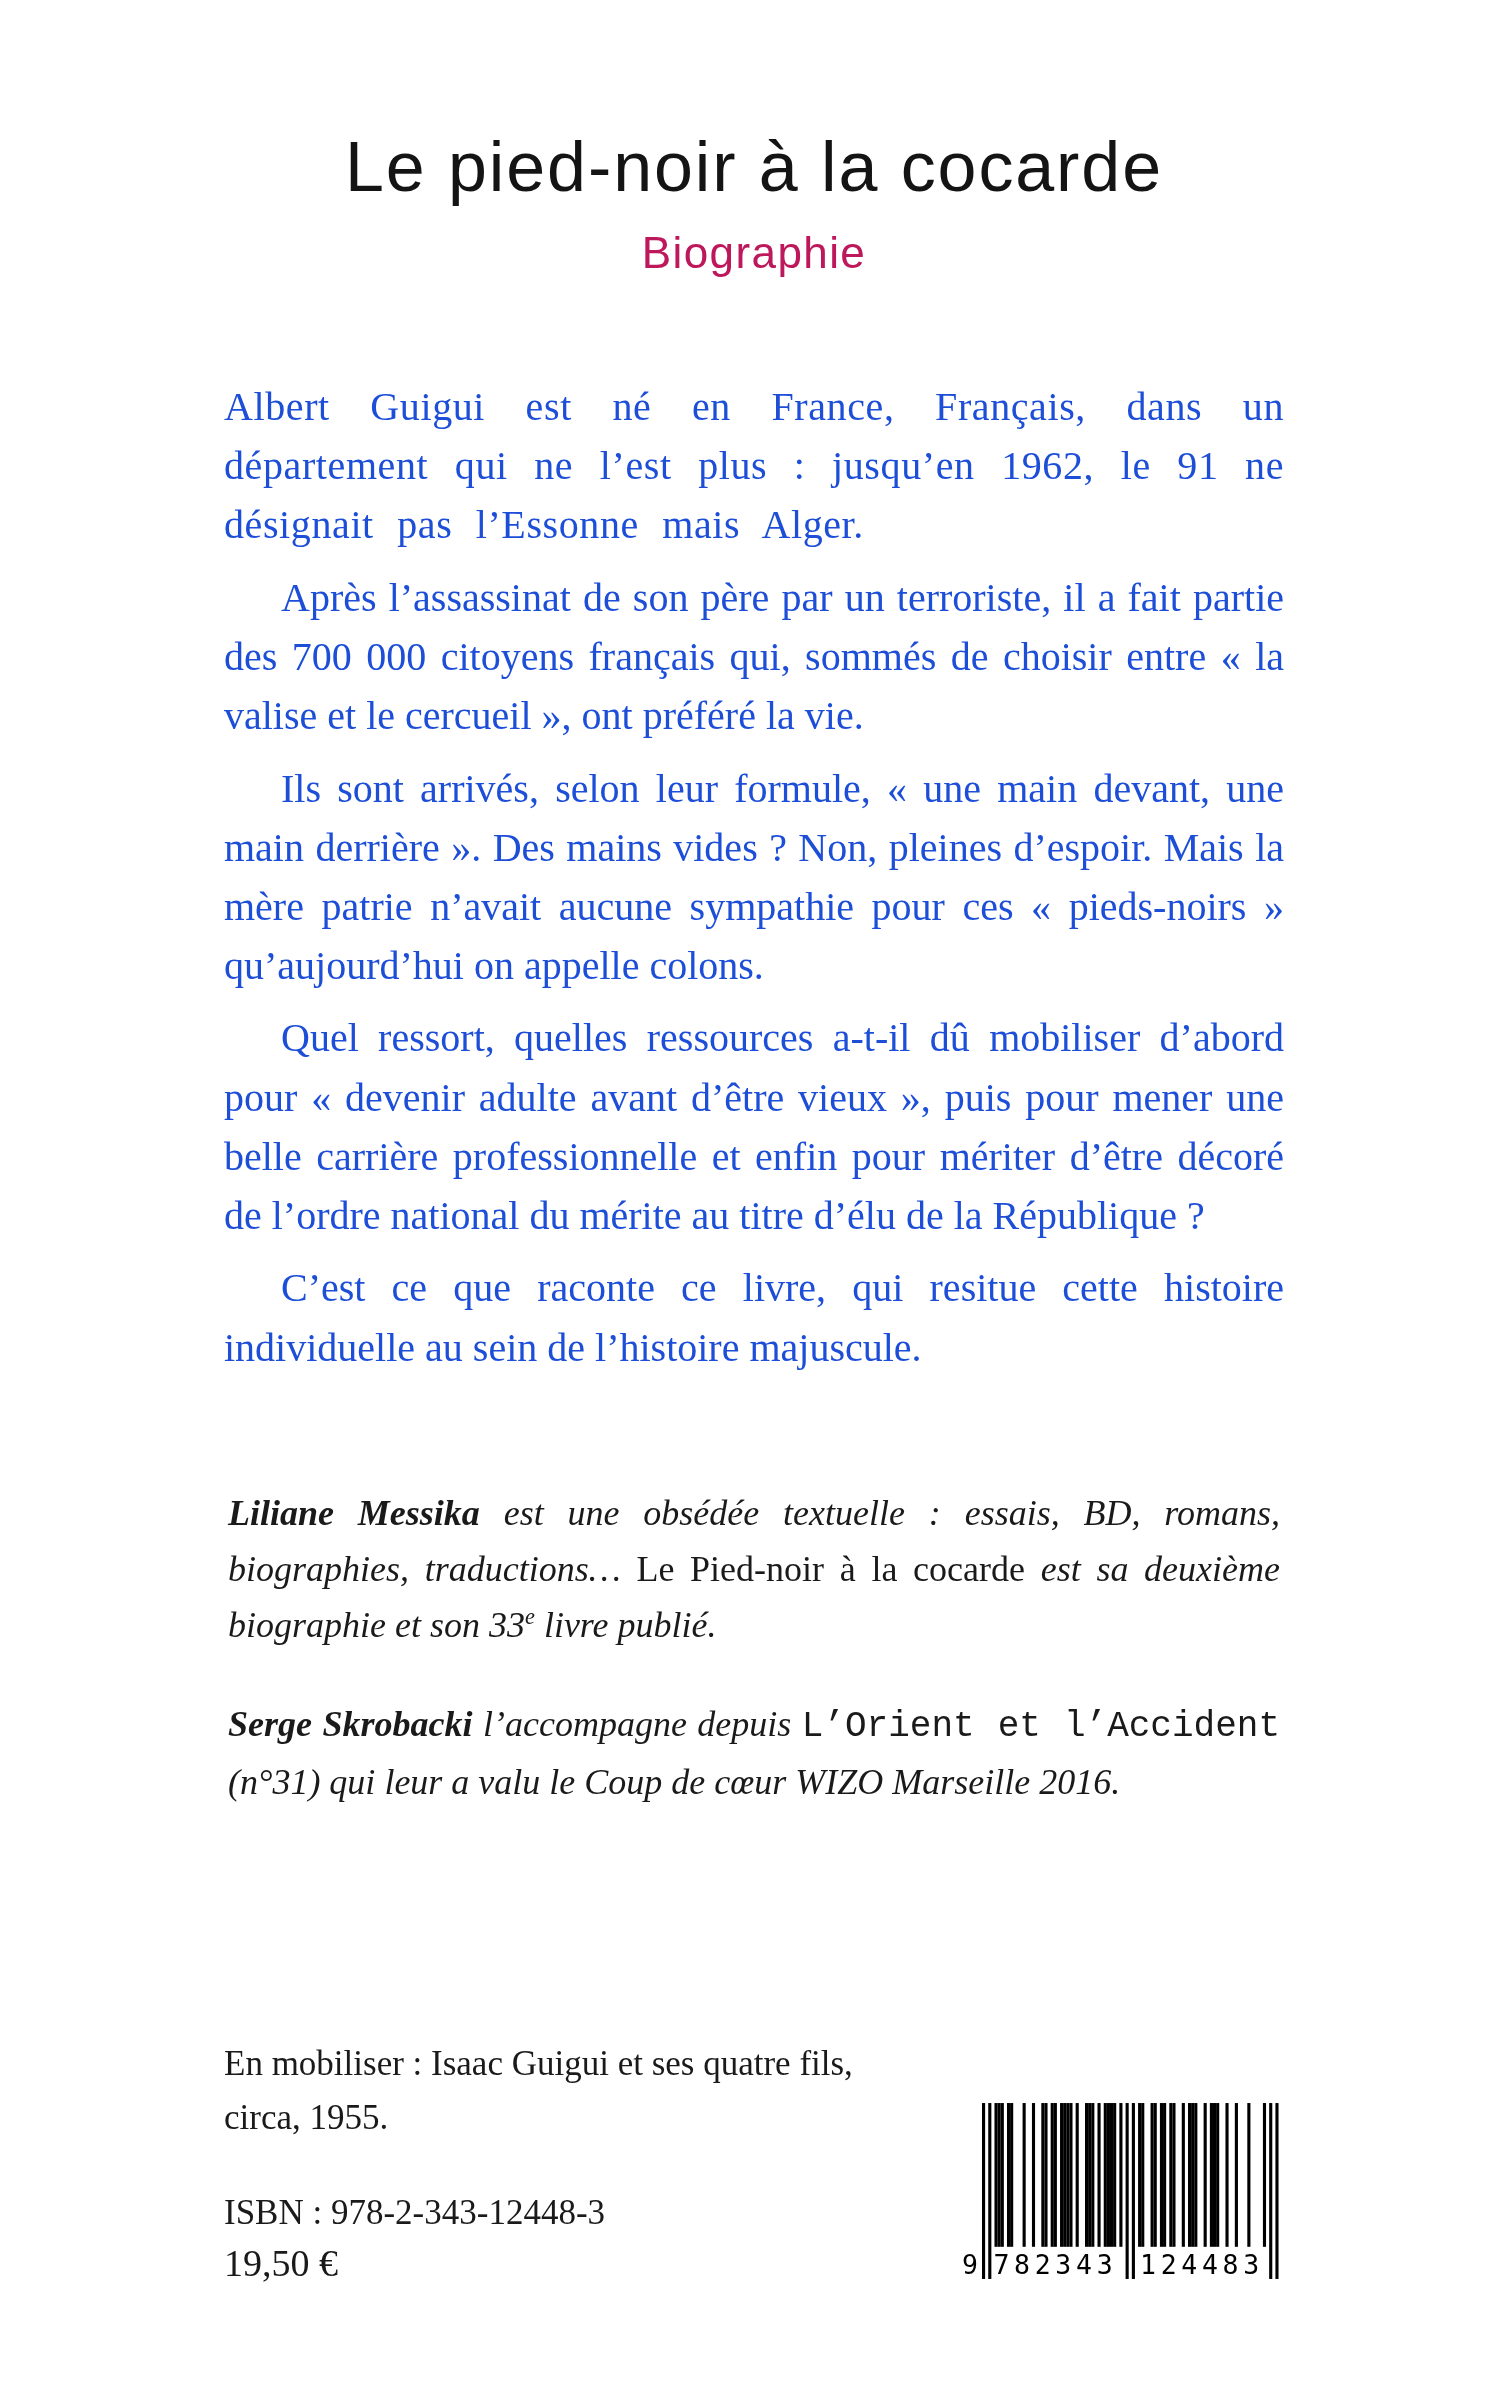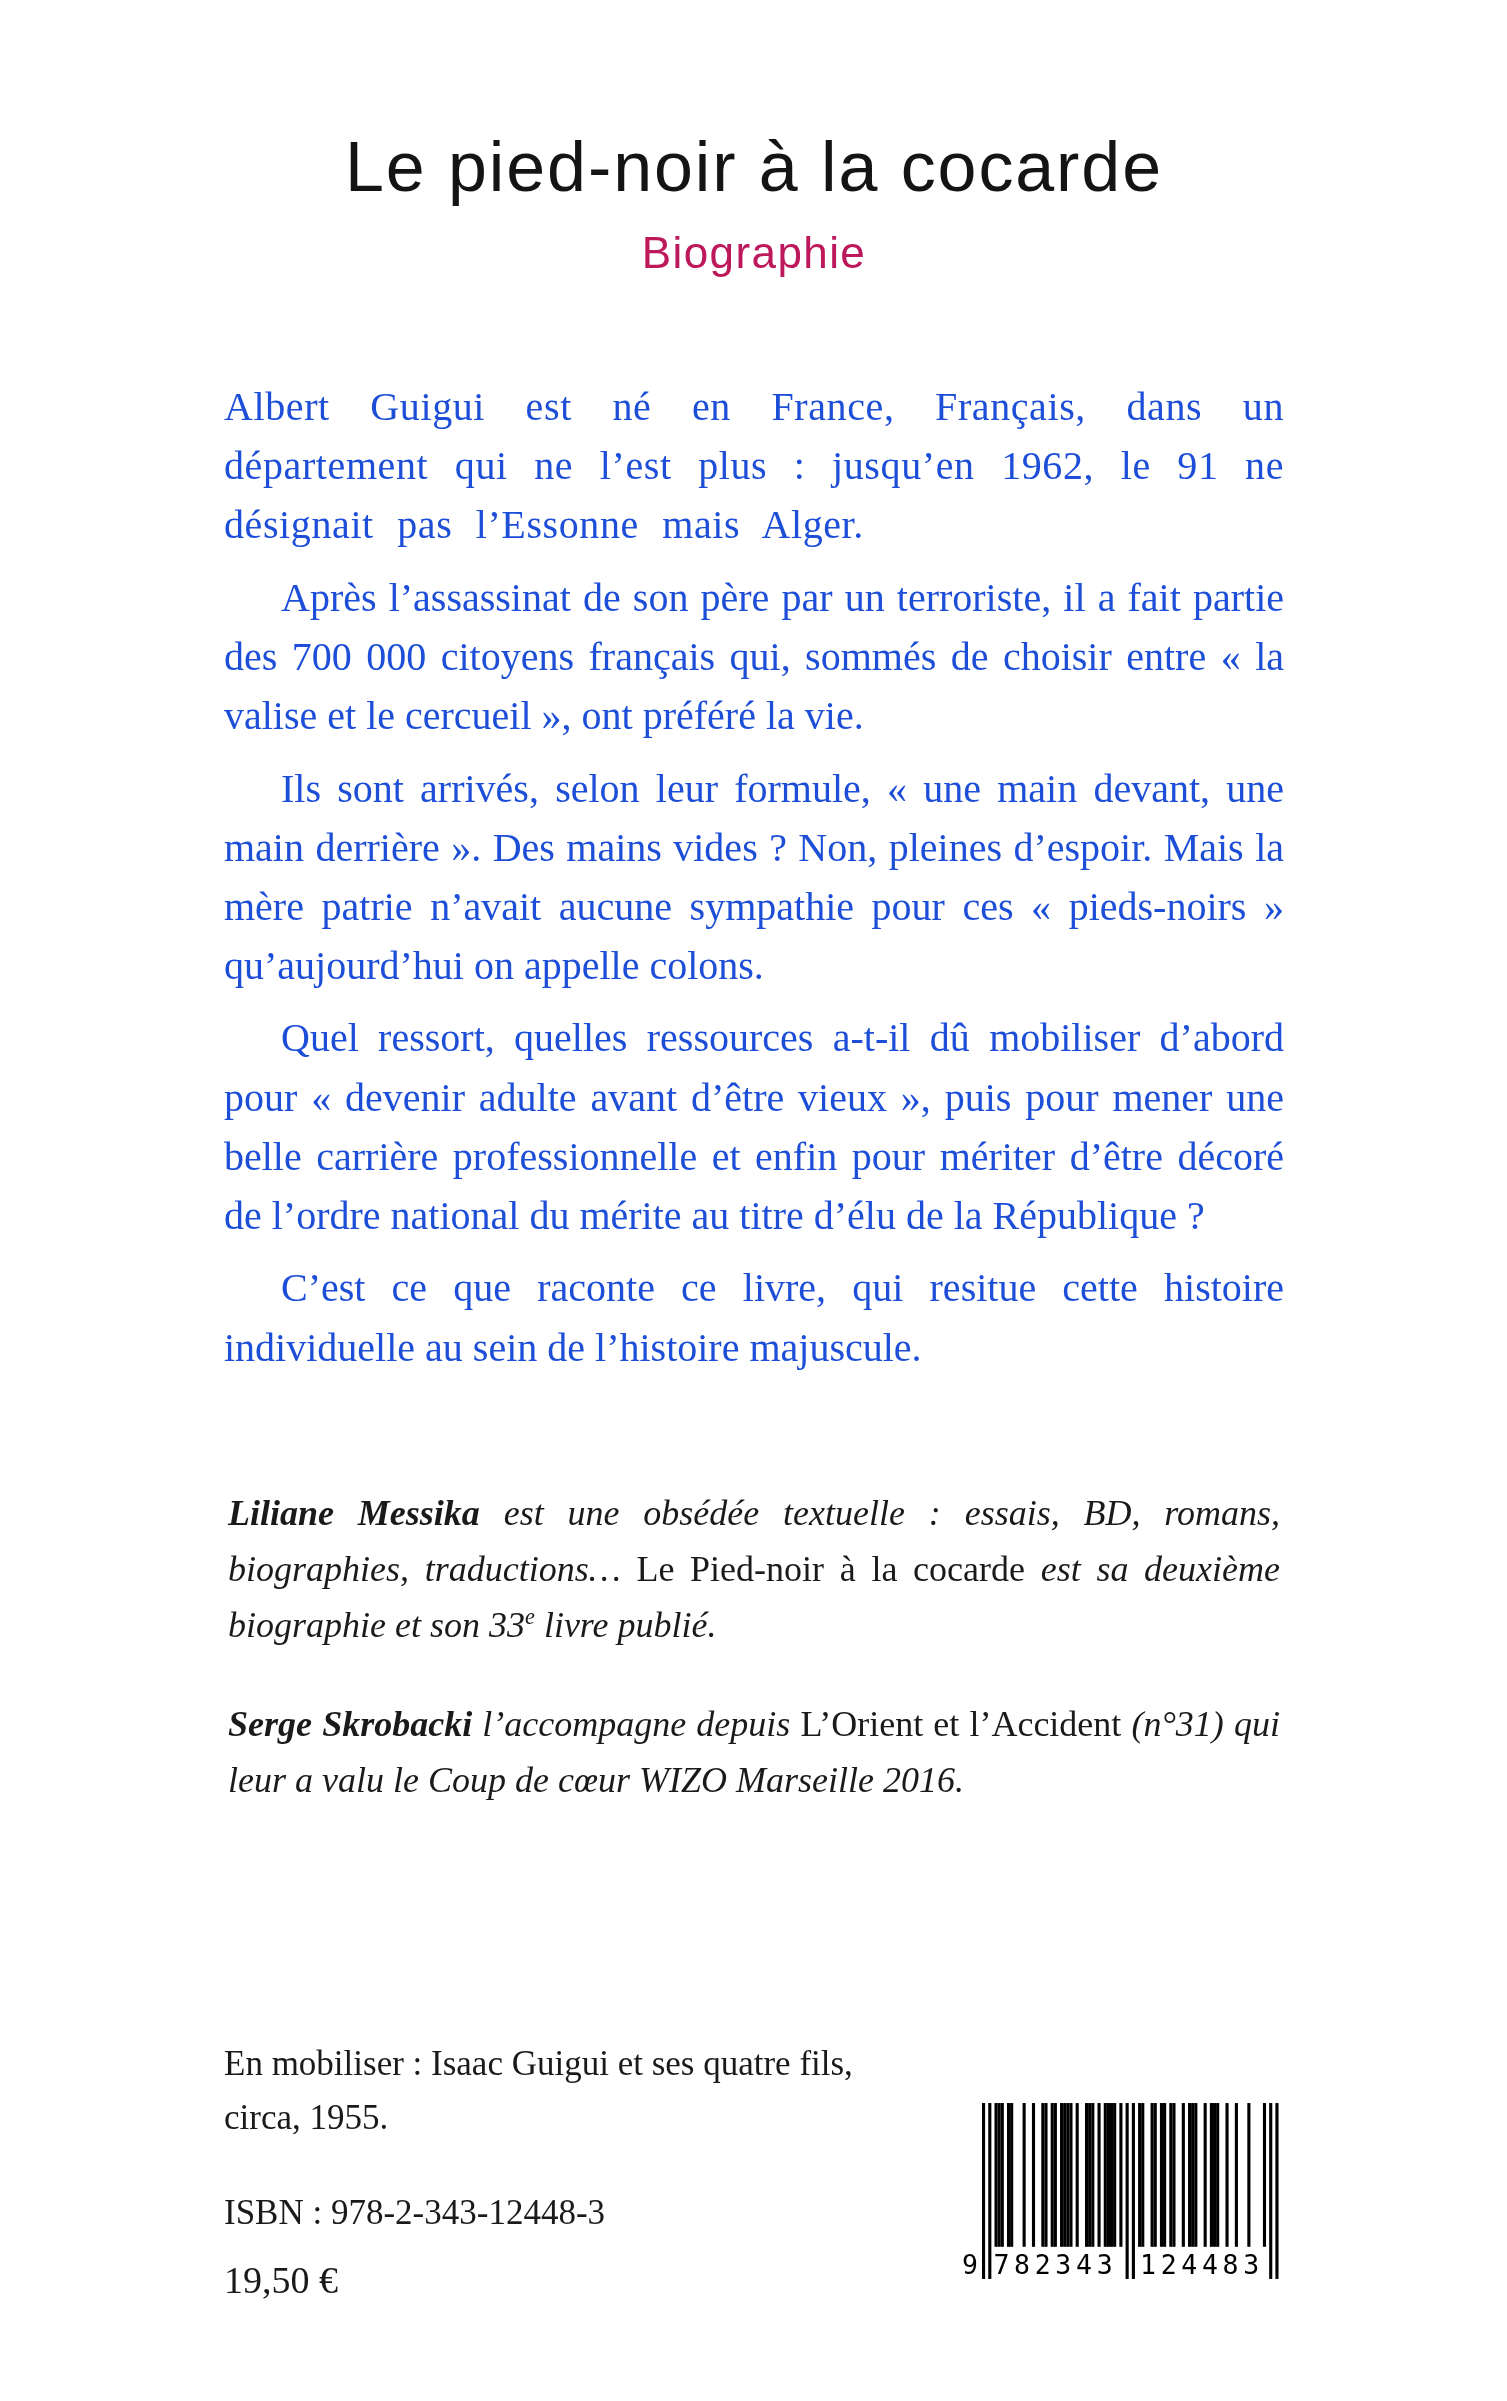--- a/index.html
+++ b/index.html
@@ -84,21 +84,20 @@
   .isbn-block {
     position: absolute;
     top: 2188px;
     left: 224px;
     font-family: "Liberation Serif", "DejaVu Serif", serif;
     font-size: 35px;
     line-height: 1.4;
     color: #1a1a1a;
   }
   .isbn-block .price {
-    margin-top: 17px;
     font-size: 38px;
   }
 
   
   .barcode {
     position: absolute;
     left: 982px;
     top: 2103px;
     width: 297px;
     height: 191px;
@@ -132,21 +131,21 @@
   <section class="synopsis">
     <p class="loose">Albert Guigui est né en France, Français, dans un département qui ne l’est plus : jusqu’en 1962, le 91 ne désignait pas l’Essonne mais Alger.</p>
     <p>Après l’assassinat de son père par un terroriste, il a fait partie des 700 000 citoyens français qui, sommés de choisir entre « la valise et le cercueil », ont préféré la vie.</p>
     <p>Ils sont arrivés, selon leur formule, « une main devant, une main derrière ». Des mains vides ? Non, pleines d’espoir. Mais la mère patrie n’avait aucune sympathie pour ces « pieds-noirs » qu’aujourd’hui on appelle colons.</p>
     <p>Quel ressort, quelles ressources a-t-il dû mobiliser d’abord pour « devenir adulte avant d’être vieux », puis pour mener une belle carrière professionnelle et enfin pour mériter d’être décoré de l’ordre national du mérite au titre d’élu de la République ?</p>
     <p>C’est ce que raconte ce livre, qui resitue cette histoire individuelle au sein de l’histoire majuscule.</p>
   </section>
 
   <section class="bio">
     <p><span style="font-style: italic; font-weight: bold;">Liliane Messika</span><span style="font-style: italic;"> est une obsédée textuelle : essais, BD, romans, biographies, traductions… </span><span style="font-style: normal;">Le Pied-noir à la cocarde</span><span style="font-style: italic;"> est sa deuxième biographie et son 33</span><sup style="font-style: italic;">e</sup><span style="font-style: italic;"> livre publié.</span></p>
-    <p><span style="font-style: italic; font-weight: bold;">Serge Skrobacki</span><span style="font-style: italic;"> l’accompagne depuis </span><span style="font-style: normal;">L’Orient et l’Accident</span><span style="font-style: italic;"> (n°31) qui leur a valu le Coup de cœur WIZO Marseille 2016.</span></p>
+    <p><span style="font-style: italic; font-weight: bold;">Serge Skrobacki</span><span style="font-style: italic;"> l’accompagne depuis </span><span style="font-style: normal; font-family: Liberation Mono, monospace;">L’Orient et l’Accident</span><span style="font-style: italic;"> (n°31) qui leur a valu le Coup de cœur WIZO Marseille 2016.</span></p>
   </section>
 
   <div class="cover-credit">
     <div>En mobiliser : Isaac Guigui et ses quatre fils,</div>
     <div>circa, 1955.</div>
   </div>
 
   <div class="isbn-block">
     <div>ISBN : 978-2-343-12448-3</div>
     <div class="price">19,50 €</div>

